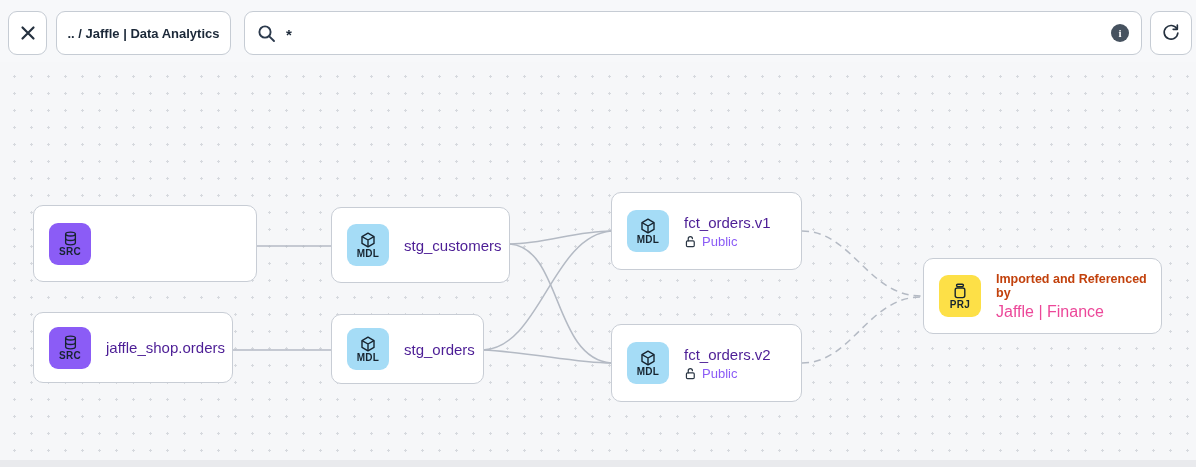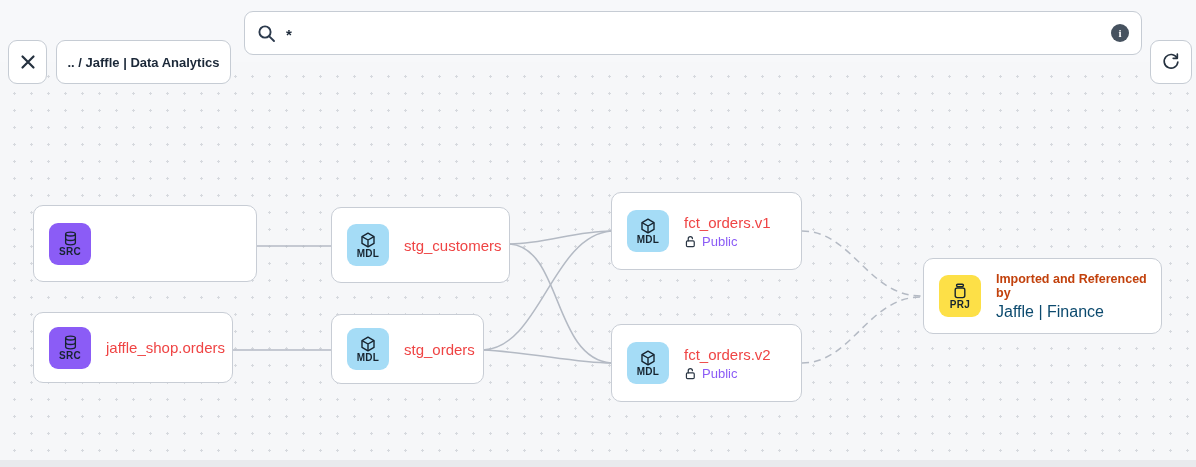--- a/index.html
+++ b/index.html
@@ -22,21 +22,20 @@
   .bottom-strip {
     position:absolute; left:0; right:0; bottom:0; height:7px;
     background:#e9eaed;
   }
   
   .tb-btn {
     position:absolute; top:11px; height:44px;
     background:#ffffff; border:1px solid #c6ccd4; border-radius:9px;
     display:flex; align-items:center; justify-content:center;
     cursor:pointer;
-    margin-top:29px;
   }
   .close-btn { left:8px;  width:39px; }
   .crumb-btn { left:56px; width:175px; font-size:13px; font-weight:700; color:#1b2838; }
   .refresh-btn { left:1150px; width:42px; }
   .search-box {
     position:absolute; top:11px; left:244px; width:898px; height:44px;
     background:#ffffff; border:1px solid #c6ccd4; border-radius:9px;
     display:flex; align-items:center; padding:0 12px; gap:10px;
   }
   .search-box input {
@@ -59,25 +58,25 @@
   }
   .tile {
     width:42px; height:42px; border-radius:9px; flex:0 0 auto;
     display:flex; flex-direction:column; align-items:center; justify-content:center;
     gap:1px;
   }
   .tile .badge { font-size:10px; font-weight:700; color:#17242f; letter-spacing:.3px; line-height:1; }
   .tile-src { background:#8b5cf6; }
   .tile-mdl { background:#a5dcf6; }
   .tile-prj { background:#fde047; }
-  .node-label { font-size:15px; color:#ef4444; white-space:nowrap; }
+  .node-label { font-size:15px; color:#4c1d95; white-space:nowrap; }
   .node-col { display:flex; flex-direction:column; gap:3px; }
   .access-row { display:flex; align-items:center; gap:5px; font-size:13px; color:#8b5cf6; }
   .caption { font-size:12.5px; font-weight:700; color:#c2410c; }
-  .big-label { font-size:16px; color:#0c4a6e; }
+  .big-label { font-size:16px; color:#ec4899; }
   
   svg.edges { position:absolute; left:0; top:0; pointer-events:none; }
 </style>
 </head>
 <body>
 
 <div class="canvas"></div>
 <div class="bottom-strip"></div>
 
 <svg class="edges" width="1196" height="467">

